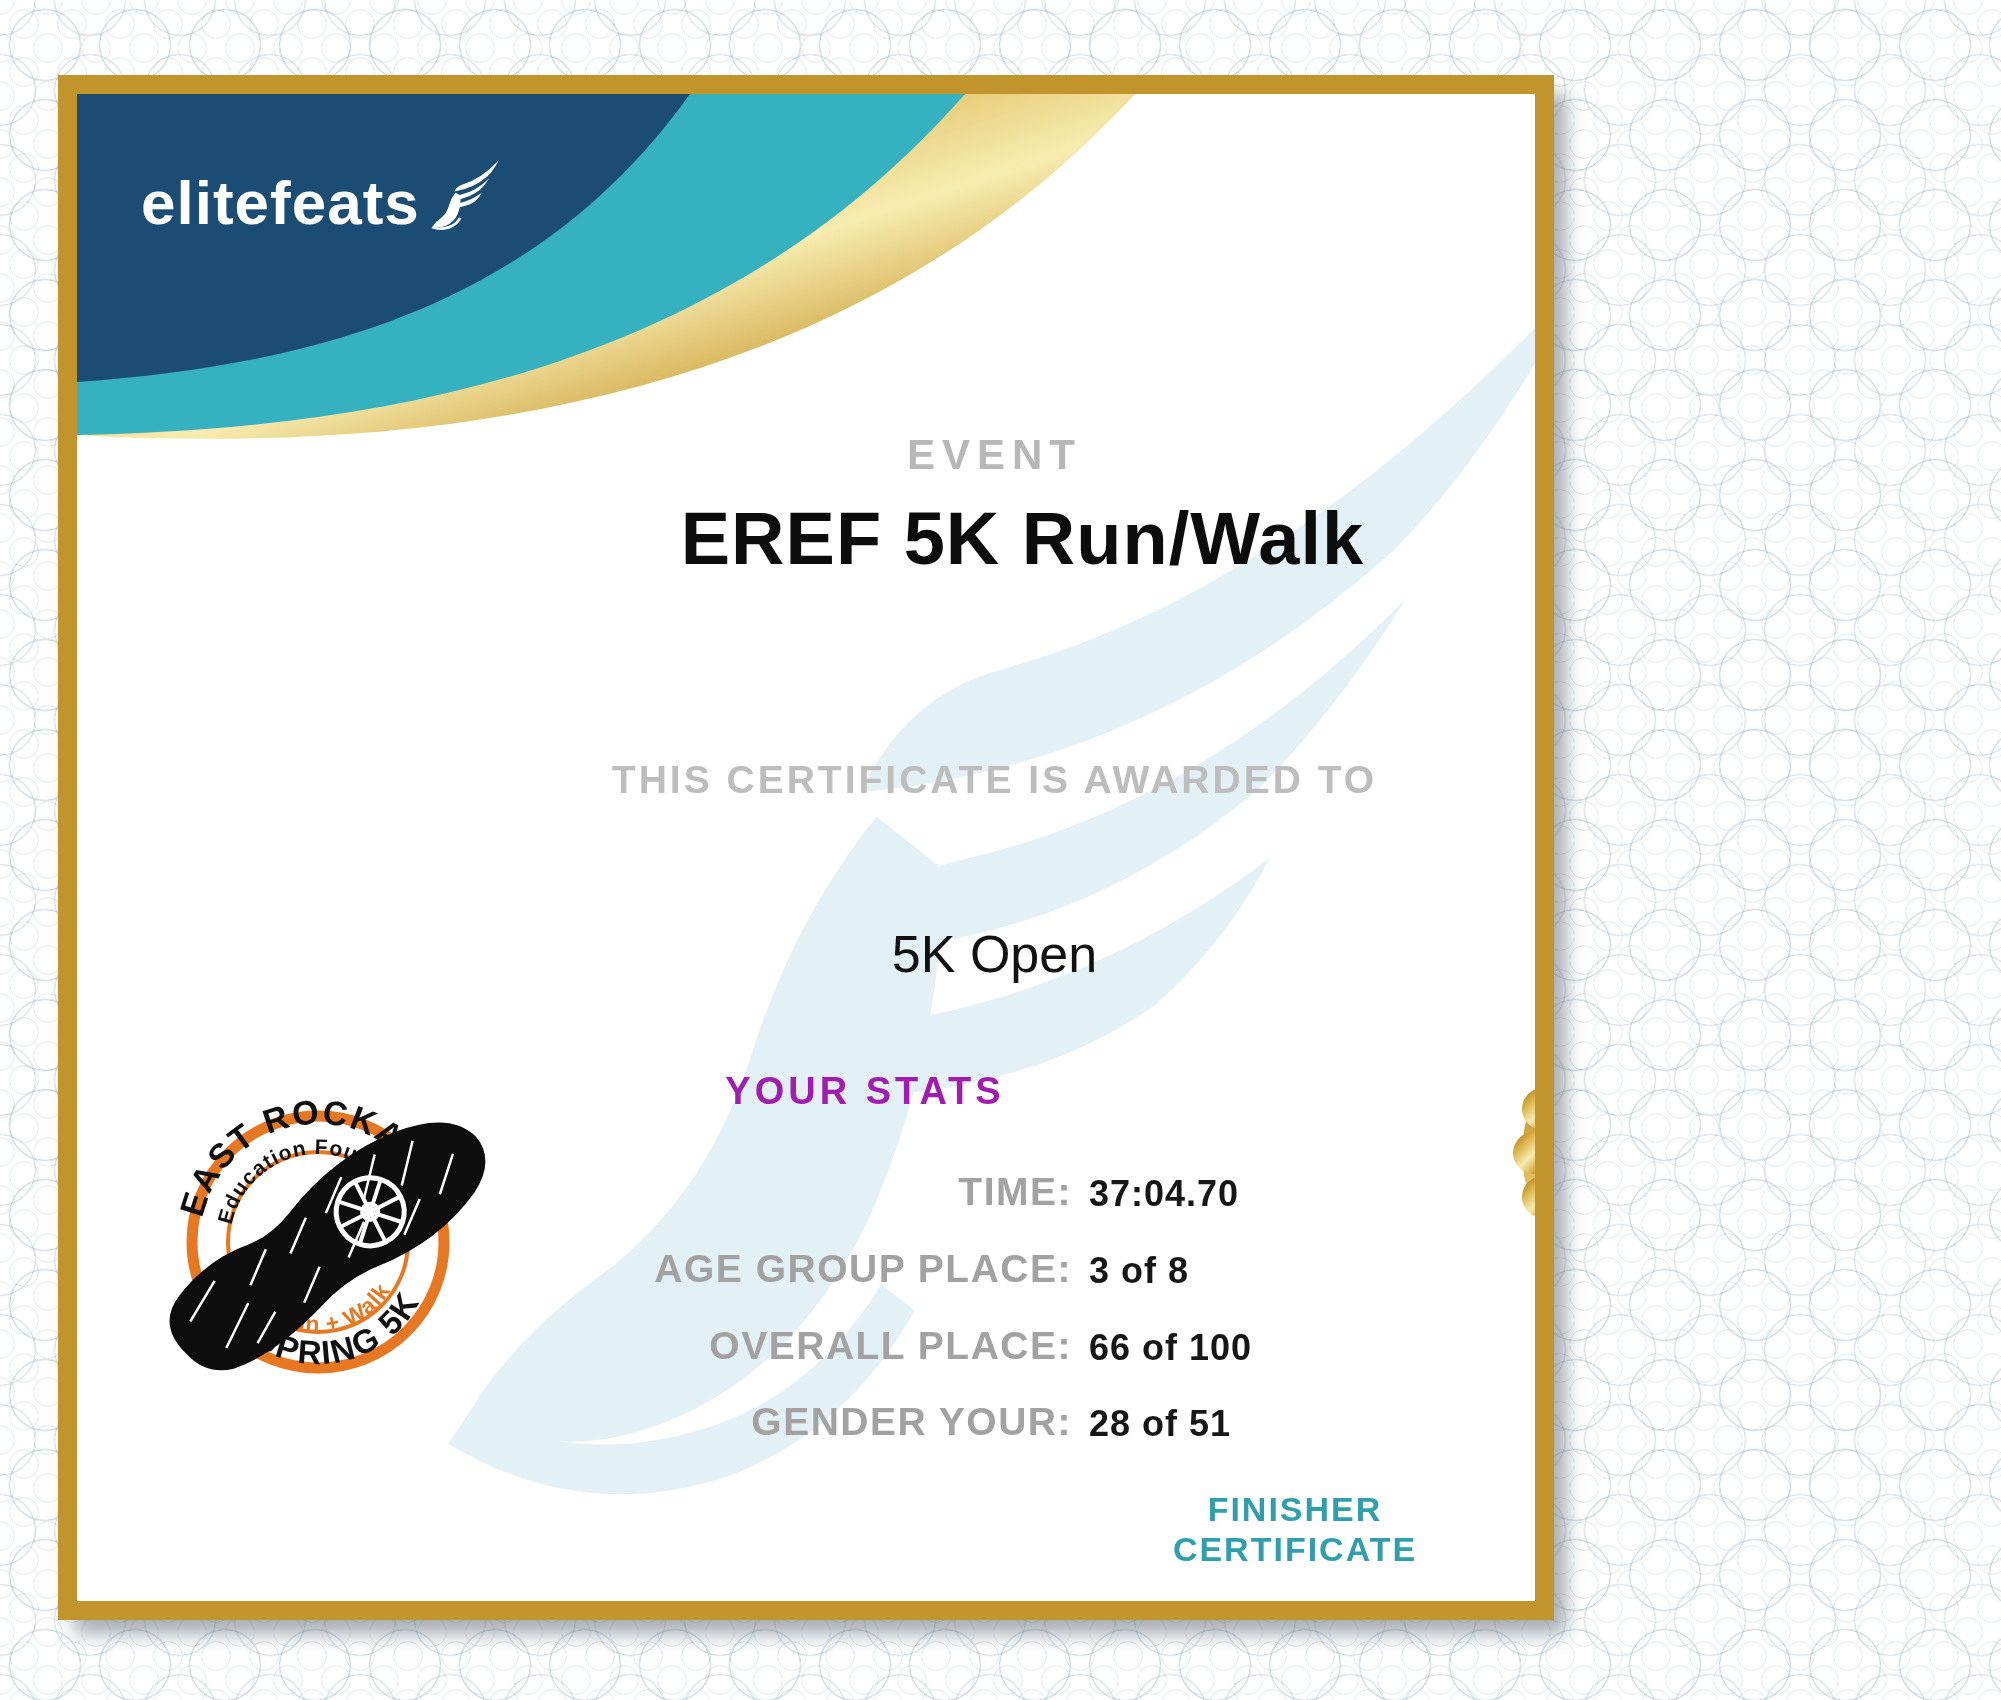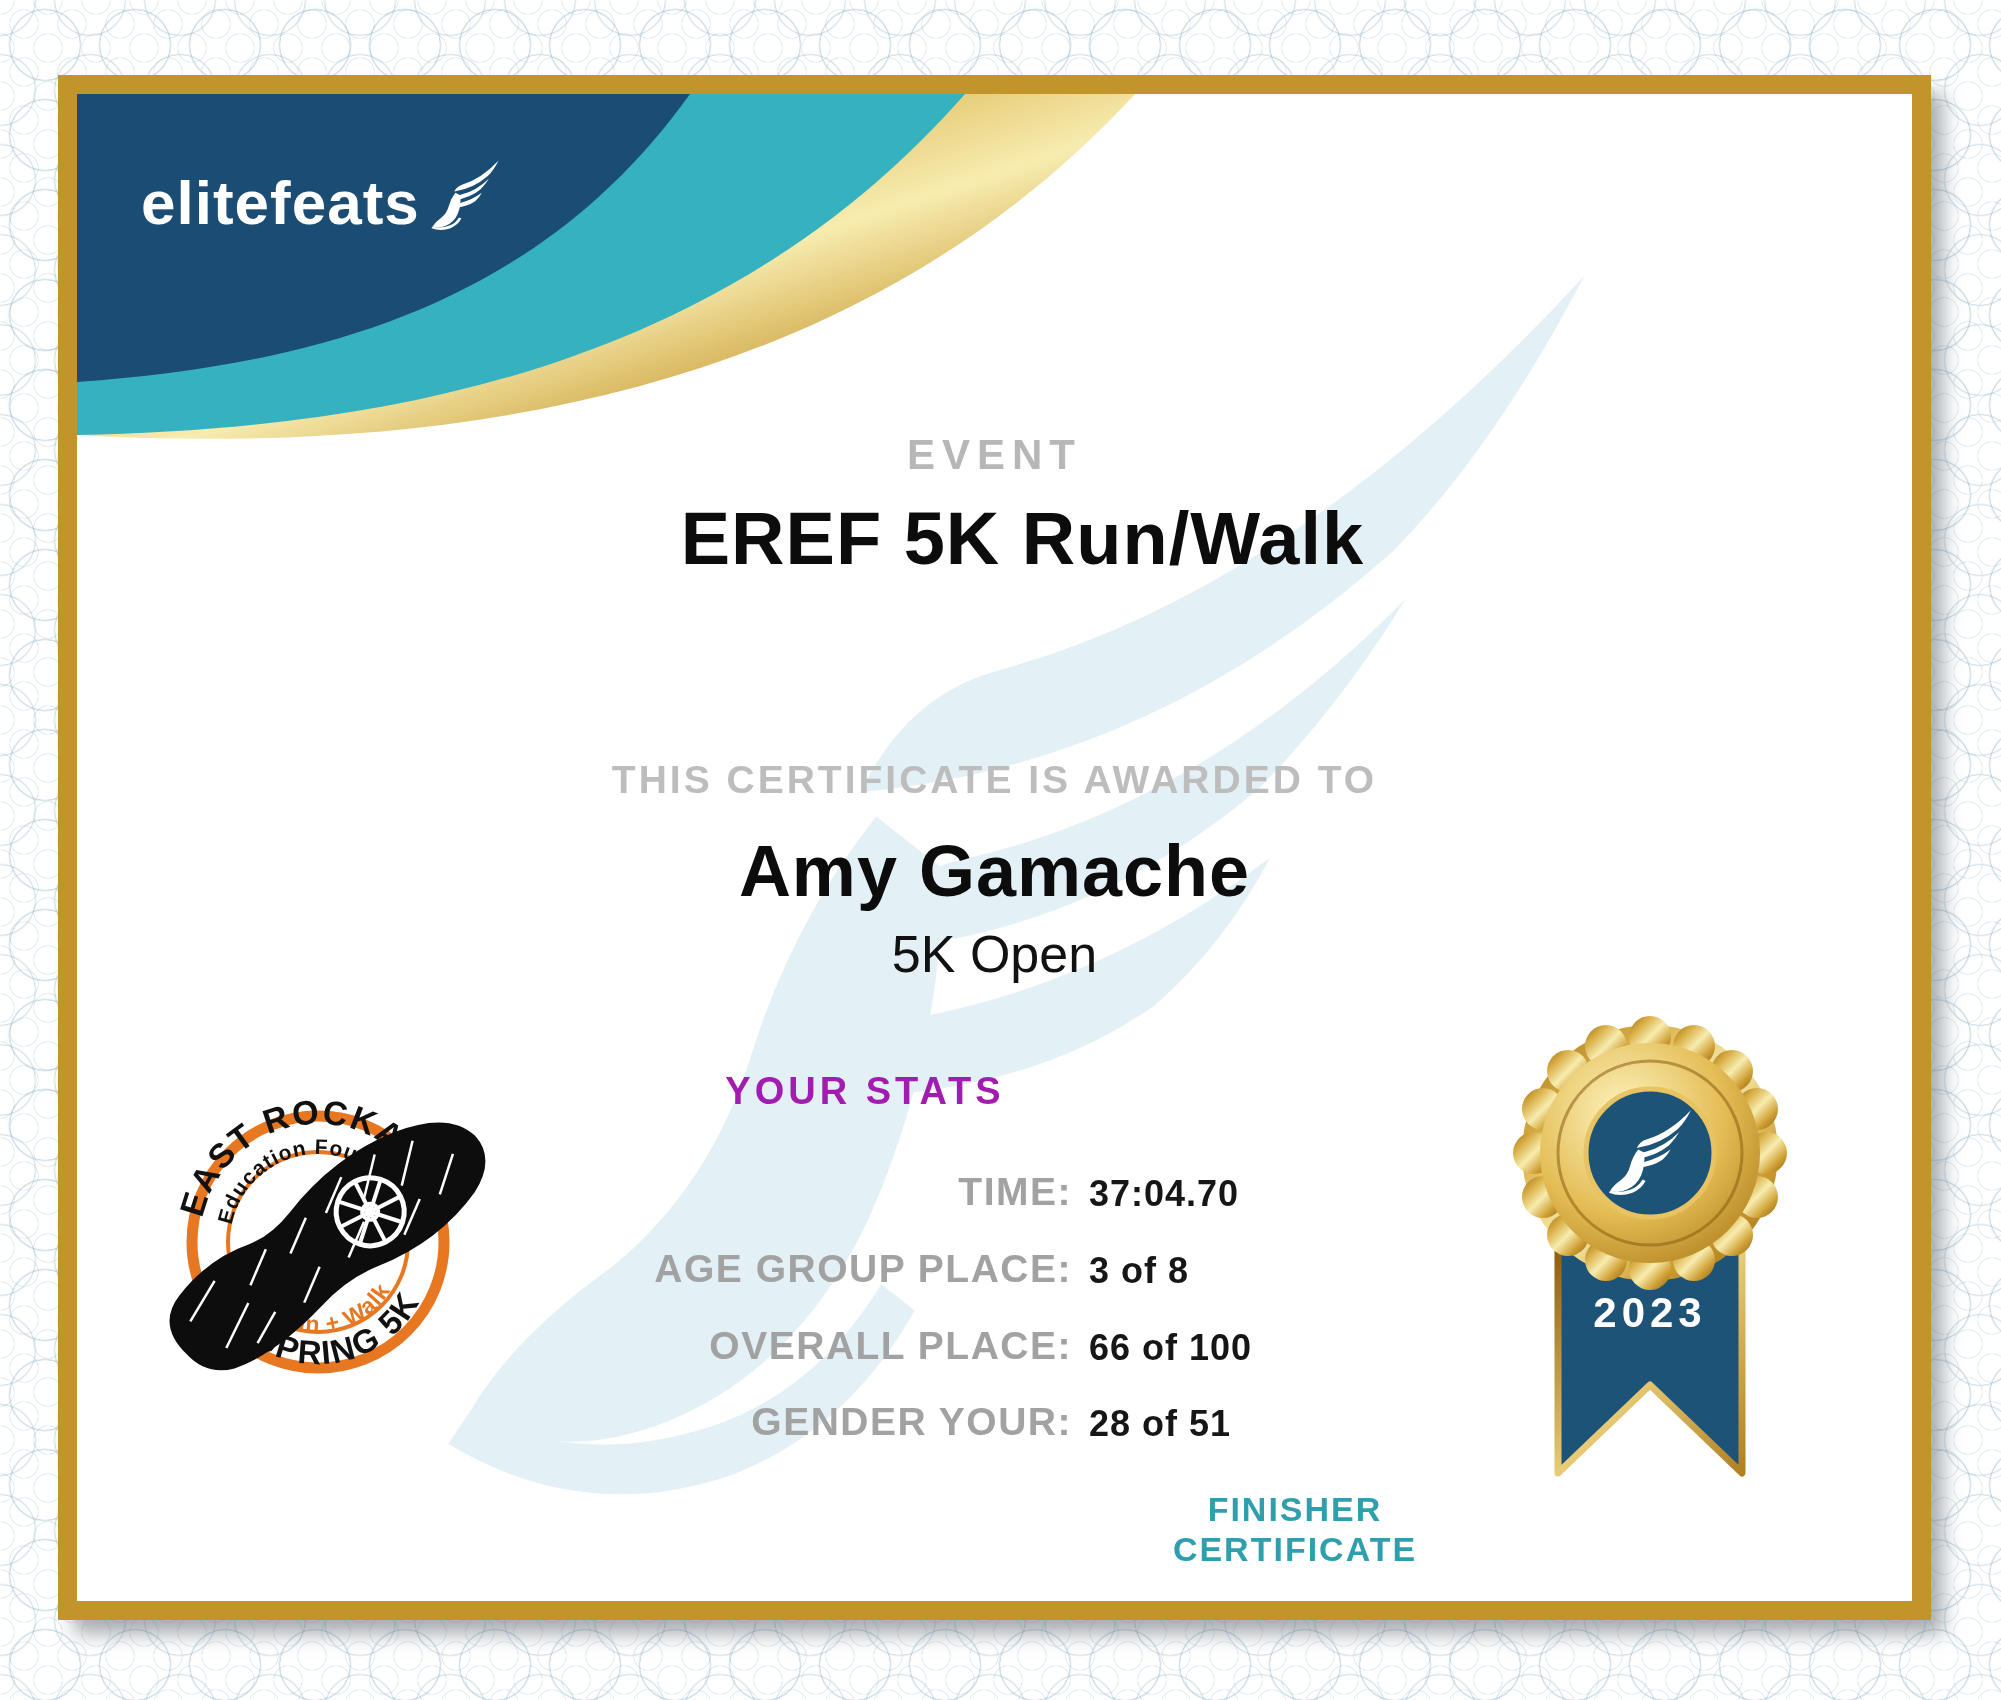--- a/index.html
+++ b/index.html
@@ -9,21 +9,21 @@
     background-color:#ffffff;
     background-image:
       radial-gradient(circle, rgba(0,0,0,0) 54%, rgba(147,180,201,.50) 55%, rgba(0,0,0,0) 58%),
       radial-gradient(circle, rgba(0,0,0,0) 54%, rgba(147,180,201,.40) 55%, rgba(0,0,0,0) 58%),
       radial-gradient(circle, rgba(0,0,0,0) 40%, rgba(147,180,201,.32) 41%, rgba(0,0,0,0) 45%),
       radial-gradient(circle, rgba(0,0,0,0) 40%, rgba(147,180,201,.32) 41%, rgba(0,0,0,0) 45%);
     background-size:90px 90px,90px 90px,48px 48px,48px 48px;
     background-position:0 0,45px 45px,0 0,24px 24px;
   }
   .cert{
-    position:absolute;left:58px;top:75px;width:1873px;height:1545px;
+    position:absolute;left:58px;top:75px;width:1496px;height:1545px;
     box-sizing:border-box;border:19px solid #c1952c;background:#ffffff;
     box-shadow:14px 16px 18px -2px rgba(95,105,115,.55);
     overflow:hidden;
   }
   .abs{position:absolute;}
   .centered{left:0;width:1835px;text-align:center;}
   svg{overflow:visible;}
 
   .event-label{top:337px;font-size:42px;font-weight:bold;letter-spacing:7px;color:#b7b7b7;}
   .event-name{top:402px;font-size:74px;font-weight:bold;color:#0c0c0c;letter-spacing:1px;padding-left:28px;}
@@ -82,21 +82,20 @@
       <path d="M0 0 H613 C 470 200 260 270 0 288 Z" fill="#1b4d74"></path>
       <text x="64" y="130" font-size="62" font-weight="bold" fill="#ffffff" letter-spacing="1">elitefeats</text>
       <g color="#ffffff">
         <use href="#wf" x="352" y="44" width="72" height="112"></use>
       </g>
     </svg>
 
     <div class="abs centered event-label">EVENT</div>
     <div class="abs centered event-name">EREF 5K Run/Walk</div>
     <div class="abs centered awarded-label">THIS CERTIFICATE IS AWARDED TO</div>
-    <div class="abs centered recipient">Amy Gamache</div>
     <div class="abs centered division">5K Open</div>
     <div class="abs your-stats">YOUR STATS</div>
 
     <div class="abs stat-row" style="top:1076px">
       <span class="stat-label">TIME:</span>
       <span class="stat-value">37:04.70</span>
     </div>
     <div class="abs stat-row" style="top:1153px">
       <span class="stat-label">AGE GROUP PLACE:</span>
       <span class="stat-value">3 of 8</span>

